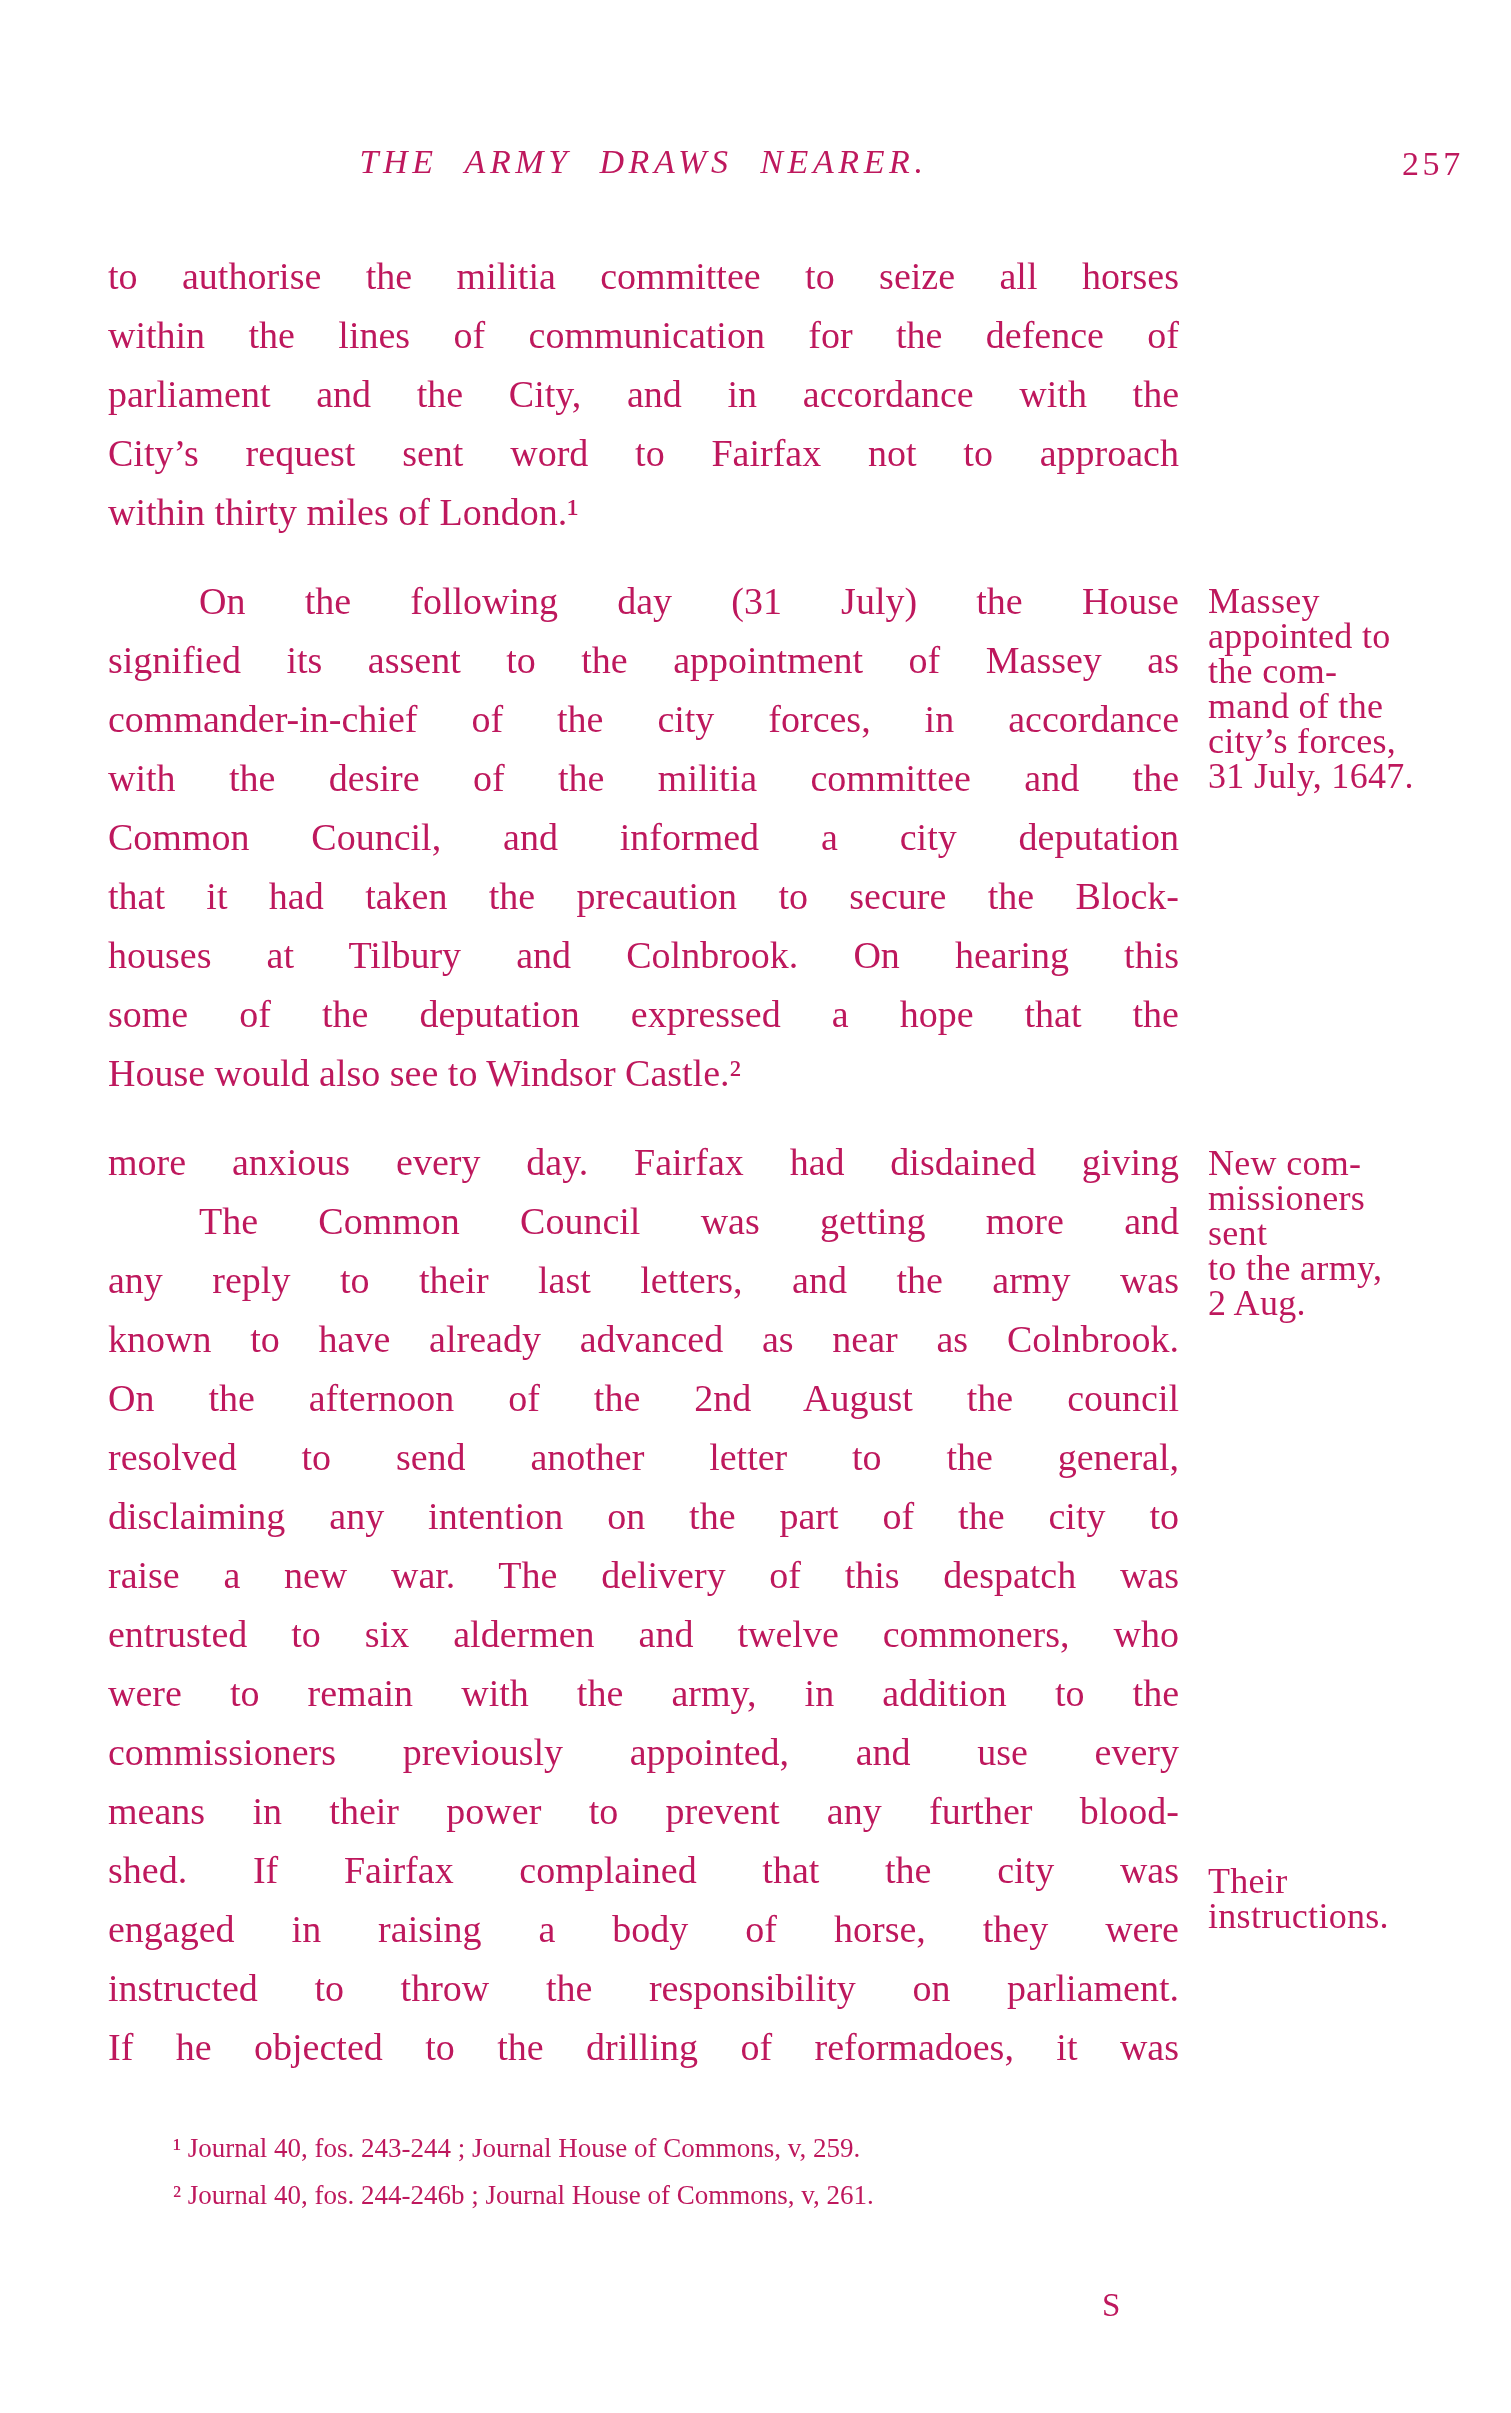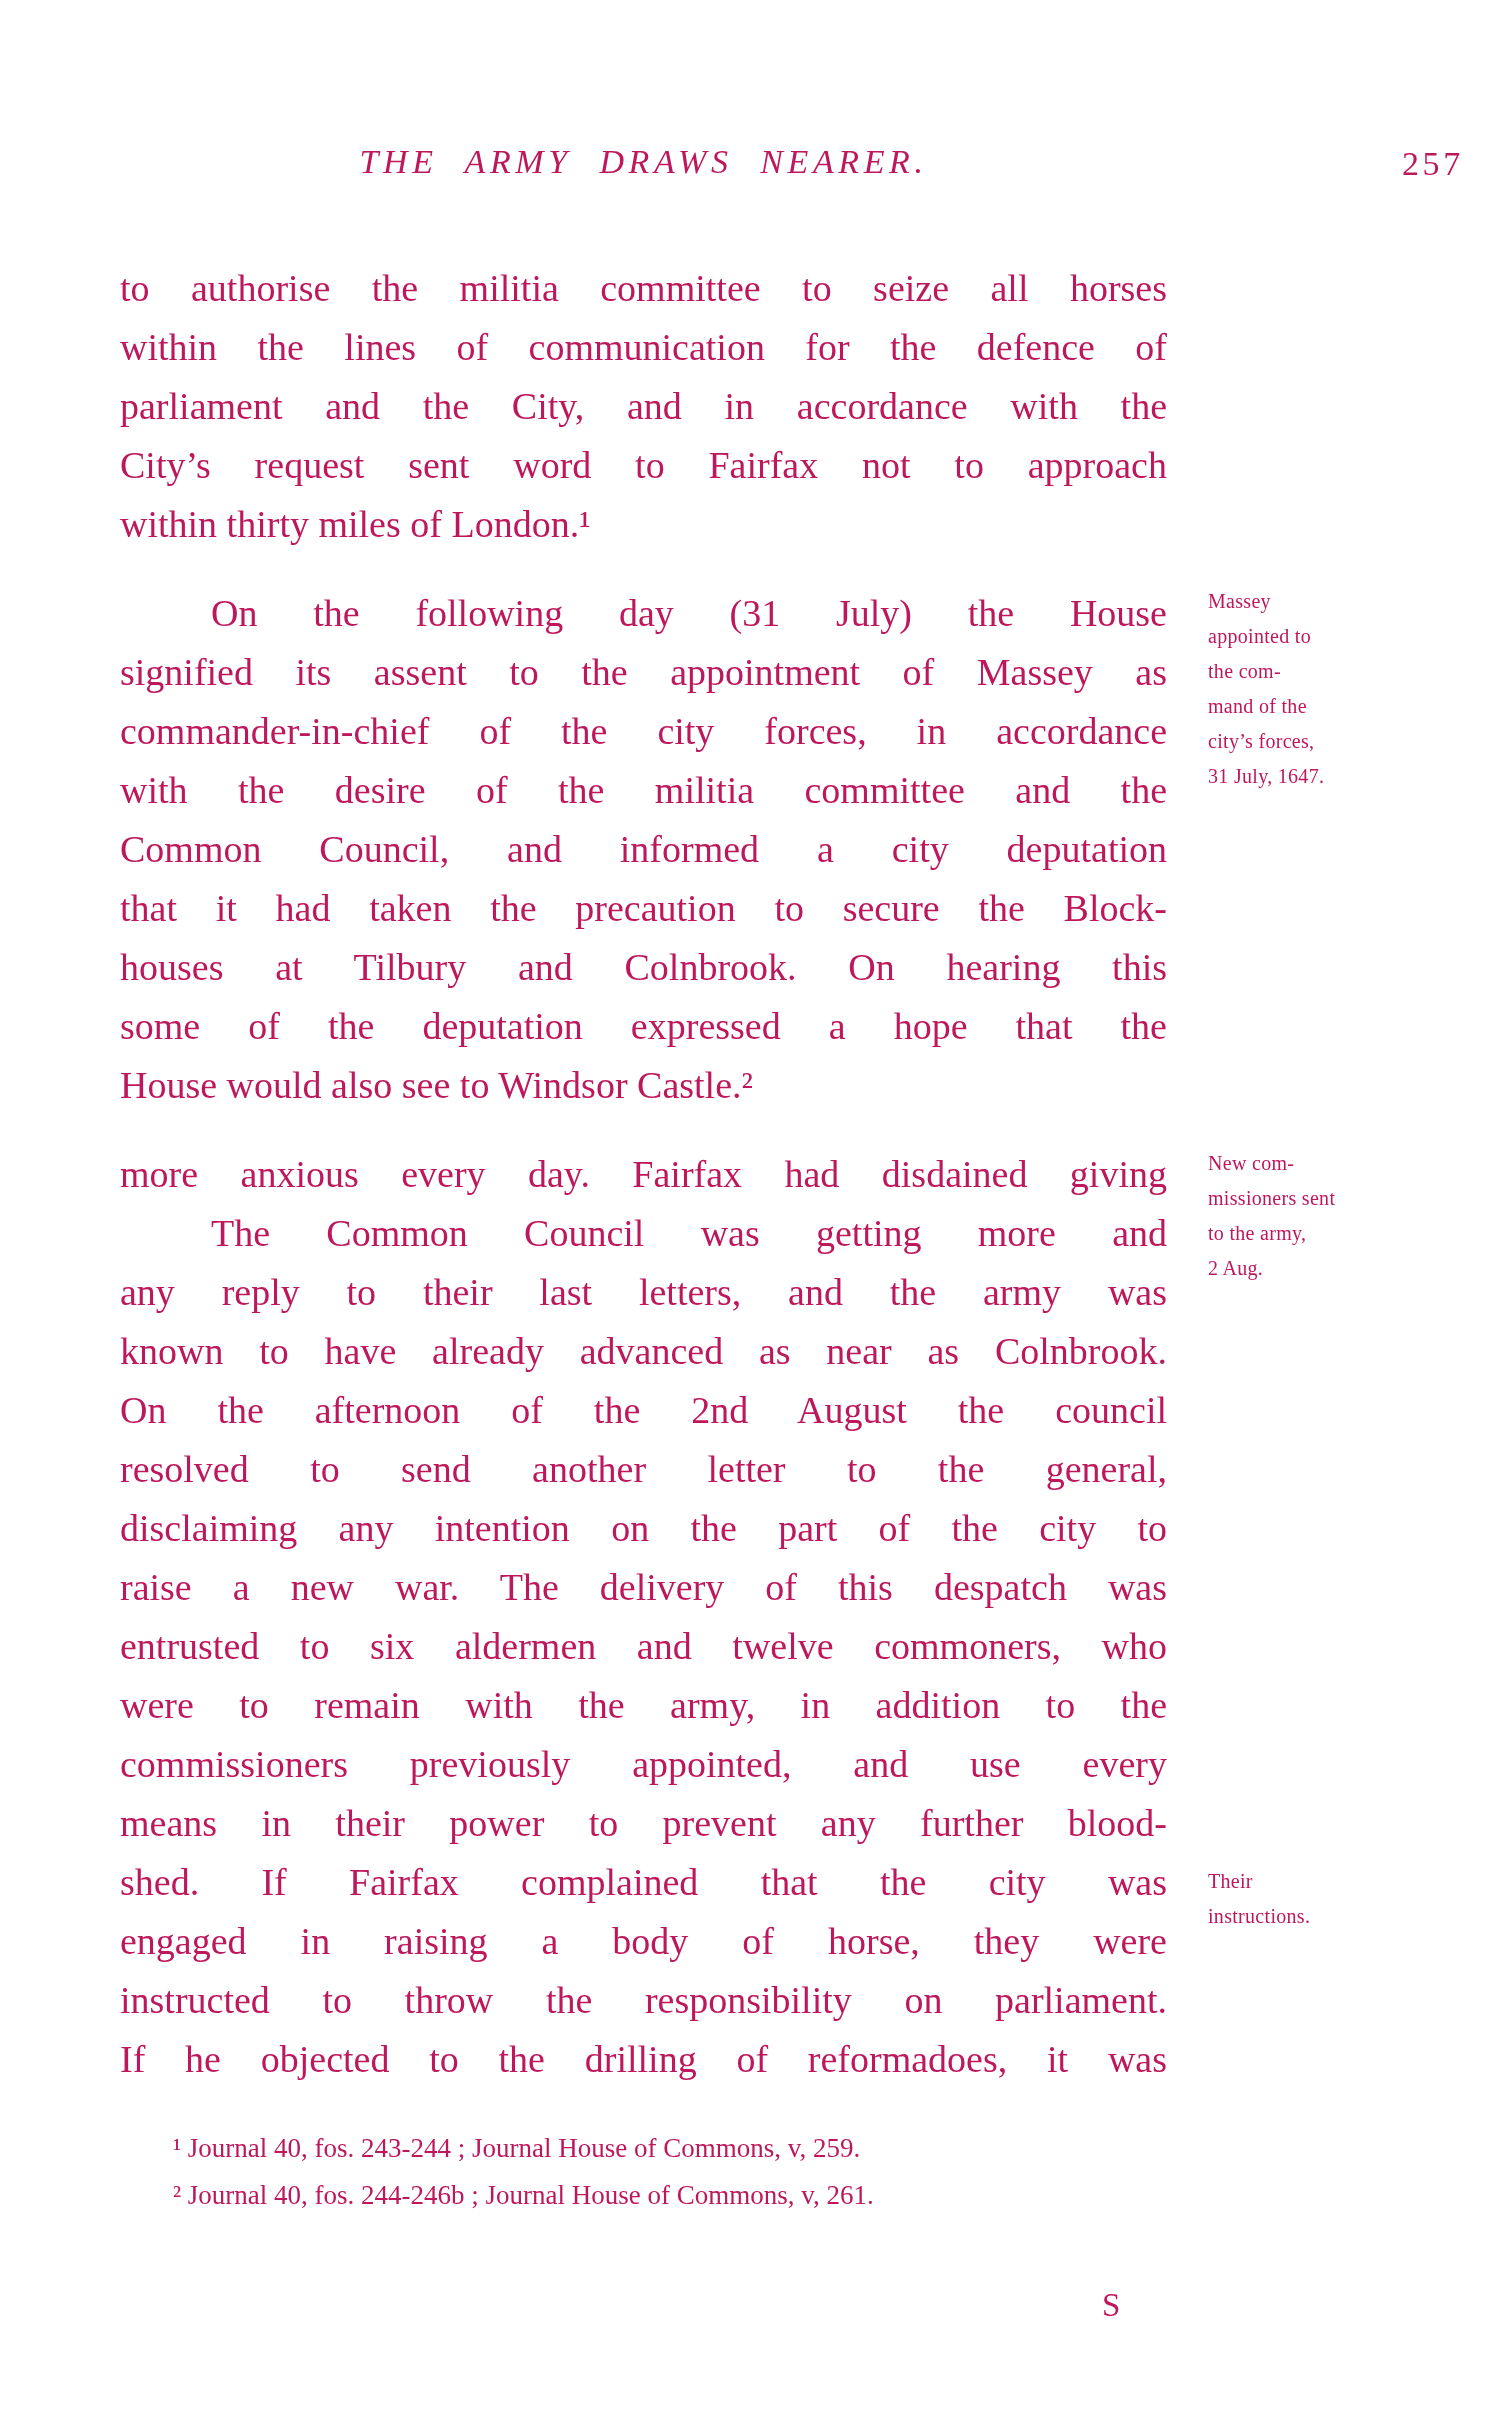--- a/index.html
+++ b/index.html
@@ -29,29 +29,29 @@
     font-size: 34px;
     line-height: 40px;
     letter-spacing: 3.7px;
   }
   .text-block {
     position: absolute;
     top: 241px; left: 102px; width: 1083px;
     font-size: 38px;
     line-height: 59px;
   }
-  .para { margin: 18px; }
+  .para { margin: 6px; }
   .para + .para { margin-top: 30px; }
   .line { text-align: justify; text-align-last: justify; }
   .line.last { text-align-last: left; }
   .line.indent { padding-left: 91px; }
   .margin-note {
     position: absolute;
     left: 1208px; width: 216px;
-    font-size: 20px;
+    font-size: 36px;
     line-height: 35px;
     letter-spacing: 0.3px;
   }
   .note-1 { top: 584px; }
   .note-2 { top: 1146px; }
   .note-3 { top: 1864px; }
   .footnotes {
     position: absolute;
     top: 2125px; left: 102px; width: 1083px;
     font-size: 27px;

